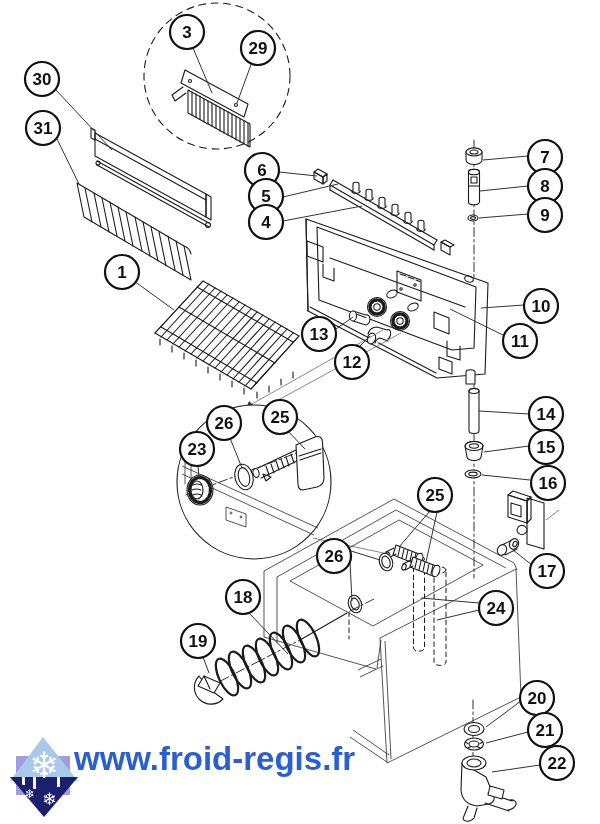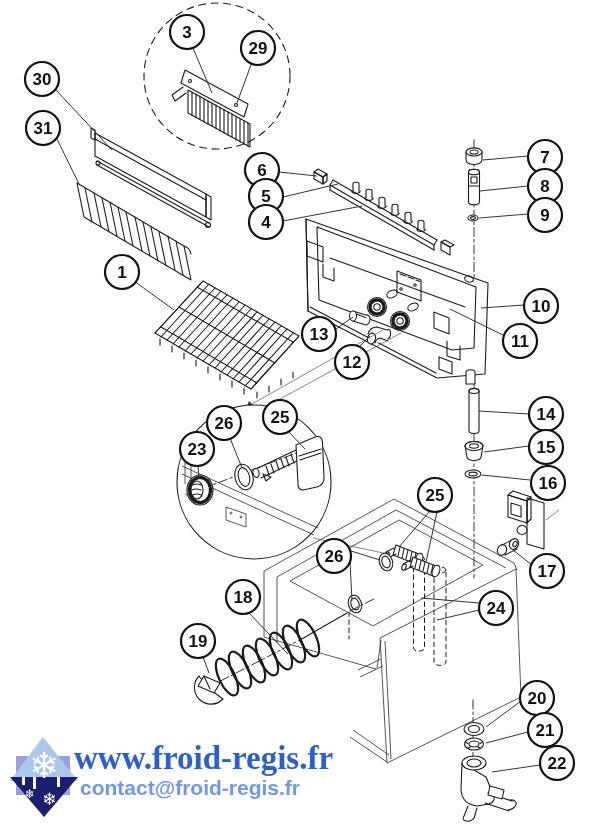--- a/index.html
+++ b/index.html
@@ -19,21 +19,21 @@
   .dd{stroke-dasharray:9 3 2.5 3;stroke-width:0.9;}
   .dsh{stroke-dasharray:4.5 3.5;stroke-width:1;}
   .dshc{stroke-dasharray:7 5.5;}
   .coil{stroke-width:2.2;}
   .leader{stroke:#333;stroke-width:1;fill:none;}
   .callout circle{fill:#fff;stroke:#111;stroke-width:2.2;}
   .callout text{font:bold 17px "Liberation Sans",sans-serif;fill:#111;text-anchor:middle;}
   .teeth{stroke-dasharray:2.2 2.2;stroke-width:3.5;}
   .title{position:absolute;left:306px;top:2px;font-size:50px;color:#000;
          font-family:"Liberation Sans",sans-serif;white-space:nowrap;}
-  .site{position:absolute;left:74px;top:740px;font-family:Liberation Serif, serif;
+  .site{position:absolute;left:74px;top:740px;font-family:Liberation Sans, sans-serif;
         font-weight:bold;font-size:33px;color:var(--link-blue);white-space:nowrap;}
   .email{position:absolute;left:80px;top:776px;font-family:"Liberation Sans",sans-serif;
          font-weight:bold;font-size:21px;color:var(--email-blue);white-space:nowrap;}
   .snow{font-family:"DejaVu Sans",sans-serif;}
 </style>
 </head>
 <body>
 
 <div id="stage">
 
@@ -488,15 +488,14 @@
   <polygon points="35,2 70,46 2,46" fill="var(--logo-light-blue)"></polygon>
   <polygon points="2,42 70,42 36,82" fill="var(--logo-navy)"></polygon>
   <rect x="14" y="42" width="3" height="8" fill="#fff"></rect>
   <rect x="25" y="42" width="3" height="12" fill="#fff"></rect>
   <rect x="49" y="42" width="3" height="10" fill="#fff"></rect>
   <text class="snow" x="36" y="43" font-size="36" fill="#ffffff" text-anchor="middle">❄</text>
   <text class="snow" x="22" y="63" font-size="12" fill="#ffffff" text-anchor="middle">❄</text>
   <text class="snow" x="41" y="70" font-size="17" fill="#ffffff" text-anchor="middle">❄</text>
 </svg>
 <div class="site">www.froid-regis.fr</div>
-<div class="email">contact@froid-regis.fr</div>
 
 </div>
 
 </body></html>

